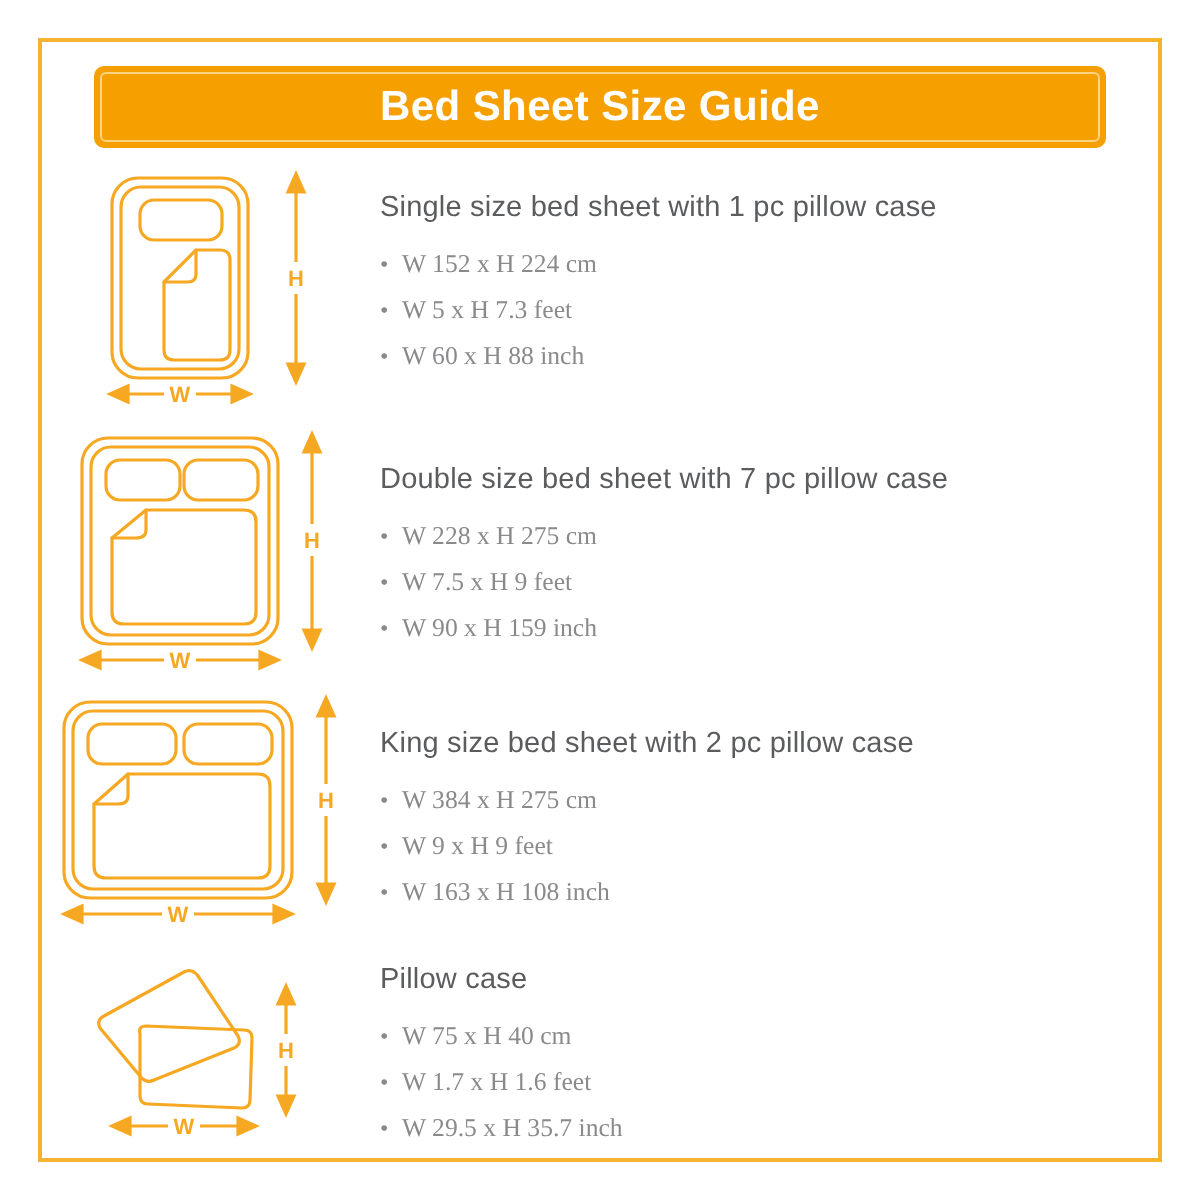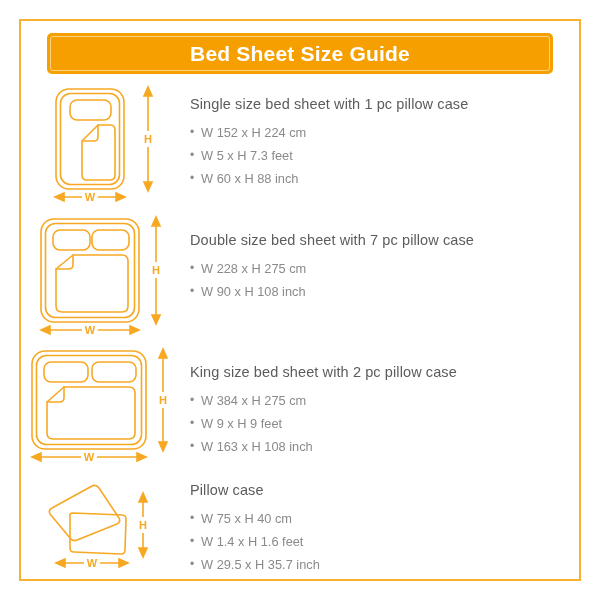--- a/index.html
+++ b/index.html
@@ -96,20 +96,21 @@
     color: #5B5C5E;
     font-size: 14.5px;
     font-weight: normal;
     margin: 0 0 9px 0;
     letter-spacing: 0.1px;
   }
   .spec-list {
     list-style: none;
     margin: 0;
     padding: 0;
+    font-family: Liberation Serif, serif;
   }
   .spec-list li {
     color: #8A8A8D;
     font-size: 12.8px;
     line-height: 23px;
     position: relative;
     padding-left: 11px;
     white-space: nowrap;
   }
   .spec-list li::before {
@@ -217,21 +218,22 @@
             <polygon points="109,116 100,112 100,120"></polygon>
             <rect x="52" y="109" width="16" height="14" fill="#ffffff" stroke="none"></rect>
           </g>
           <text x="60" y="120" text-anchor="middle" font-family="Liberation Sans, sans-serif" font-size="11" font-weight="bold" fill="#F7A823">W</text>
         </svg>
       </div>
       <div class="row-text">
         <h3 class="row-heading">Double size bed sheet with 7 pc pillow case</h3>
         <ul class="spec-list">
           <li>W 228 x H 275 cm</li>
-          <li>W 90 x H 108 inch</li>
+          <li>W 7.5 x H 9 feet</li>
+          <li>W 90 x H 159 inch</li>
         </ul>
       </div>
     </div>
 
     <div class="row row-king">
       <div class="row-figure">
         <svg width="155" height="122" viewBox="0 0 155 122">
           <g fill="none" stroke="#F7A823" stroke-width="1.6" stroke-linejoin="round" stroke-linecap="round">
 
             <rect x="4" y="5" width="114" height="98" rx="13" ry="13"></rect>
@@ -295,20 +297,20 @@
             <polygon points="98,89 89,85 89,93"></polygon>
             <rect x="54" y="82" width="16" height="14" fill="#ffffff" stroke="none"></rect>
           </g>
           <text x="62" y="93" text-anchor="middle" font-family="Liberation Sans, sans-serif" font-size="11" font-weight="bold" fill="#F7A823">W</text>
         </svg>
       </div>
       <div class="row-text">
         <h3 class="row-heading">Pillow case</h3>
         <ul class="spec-list">
           <li>W 75 x H 40 cm</li>
-          <li>W 1.4 x H 1.6 feet</li>
+          <li>W 1.7 x H 1.6 feet</li>
           <li>W 29.5 x H 35.7 inch</li>
         </ul>
       </div>
     </div>
 
   </div>
 </div>
 
 </body></html>

